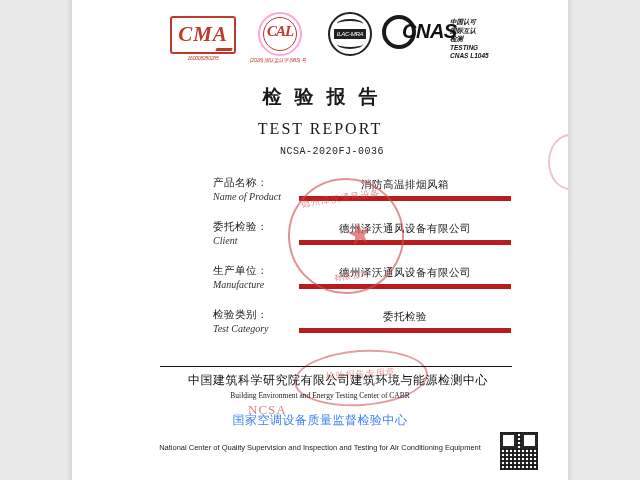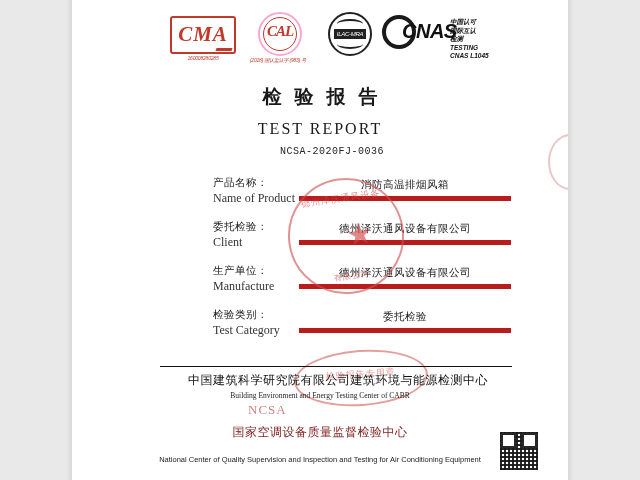--- a/index.html
+++ b/index.html
@@ -219,24 +219,25 @@
   }
   .label-cn {
     font-family: "Liberation Serif", serif;
     font-size: 10.5px;
     color: #1a1a1a;
     letter-spacing: 0.5px;
     white-space: nowrap;
   }
   .label-en {
     font-family: "Liberation Serif", serif;
-    font-size: 12px;
+    font-size: 10px;
     color: #333;
     margin-top: 1px;
     white-space: nowrap;
+    font-style: italic;
   }
   .field-value {
     position: absolute;
     left: 86px;
     right: 0;
     top: 0;
     height: 20px;
     border-bottom: 5px solid #b91c1c;
     text-align: center;
     font-family: "Liberation Serif", serif;
@@ -271,23 +272,23 @@
   }
   .f-en1 {
     font-family: "Liberation Serif", serif;
     font-size: 7.5px;
     color: #222;
     margin-top: 2px;
   }
   .f-cn2 {
     font-family: "Liberation Serif", serif;
     font-size: 12px;
-    color: #7f1d1d;
+    color: #3b82f6;
     letter-spacing: 0.5px;
-    margin-top: 24px;
+    margin-top: 12px;
   }
   .f-en2 {
     font-family: Liberation Sans, sans-serif;
     font-size: 7.5px;
     color: #222;
     margin-top: 14px;
   }
 
   
   .stamp-round {

